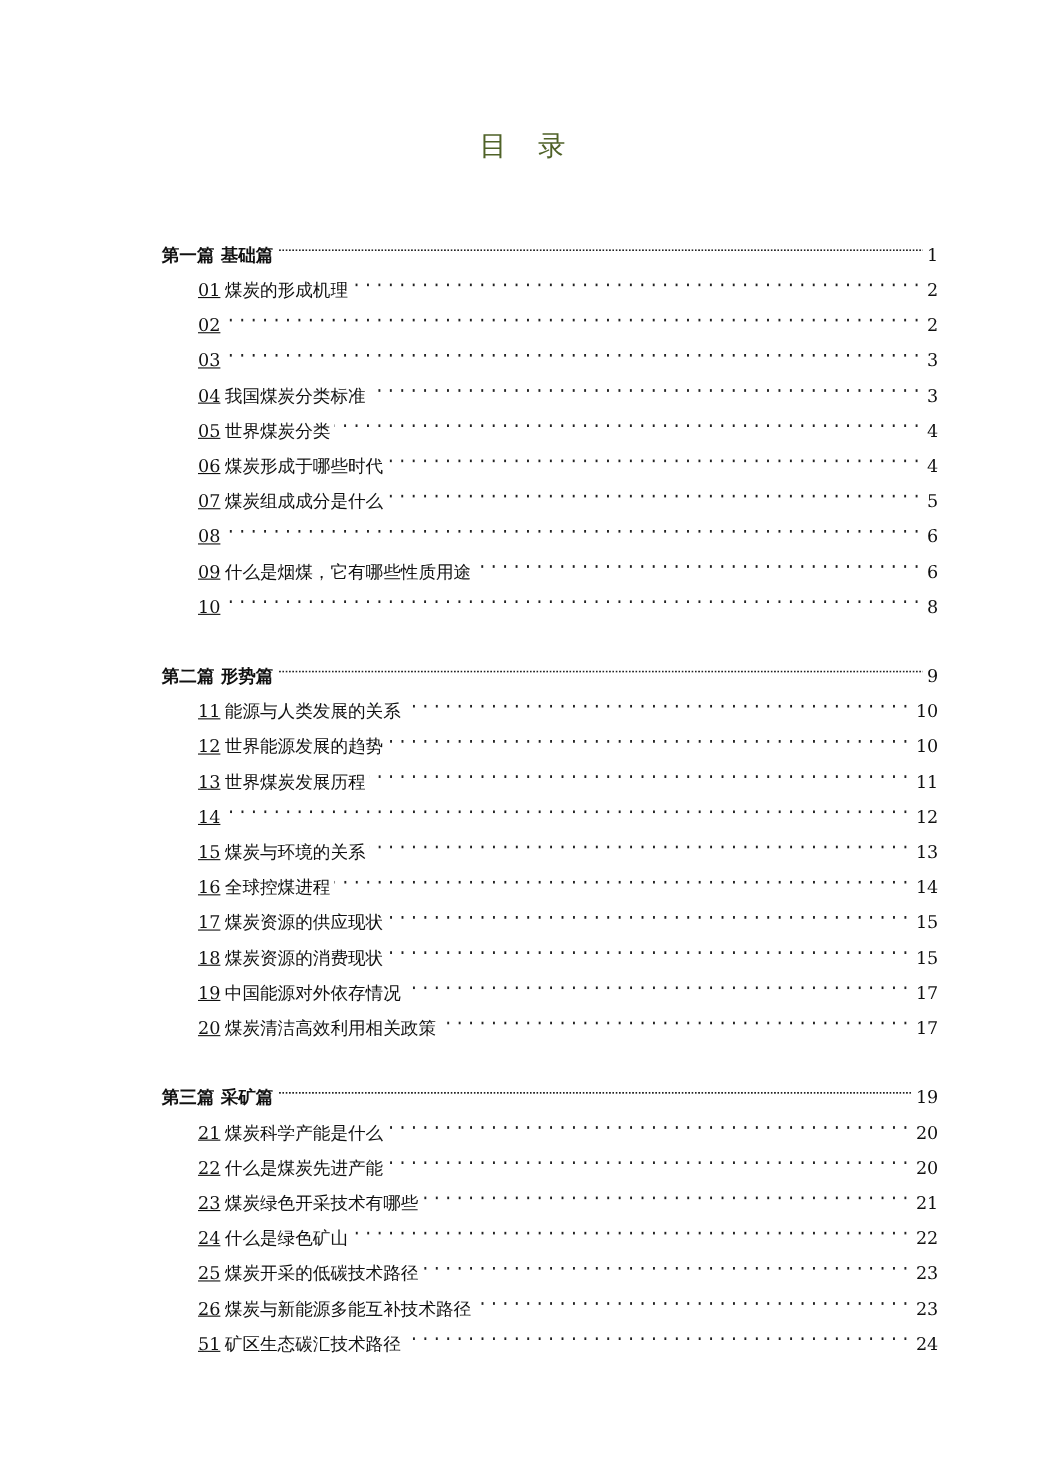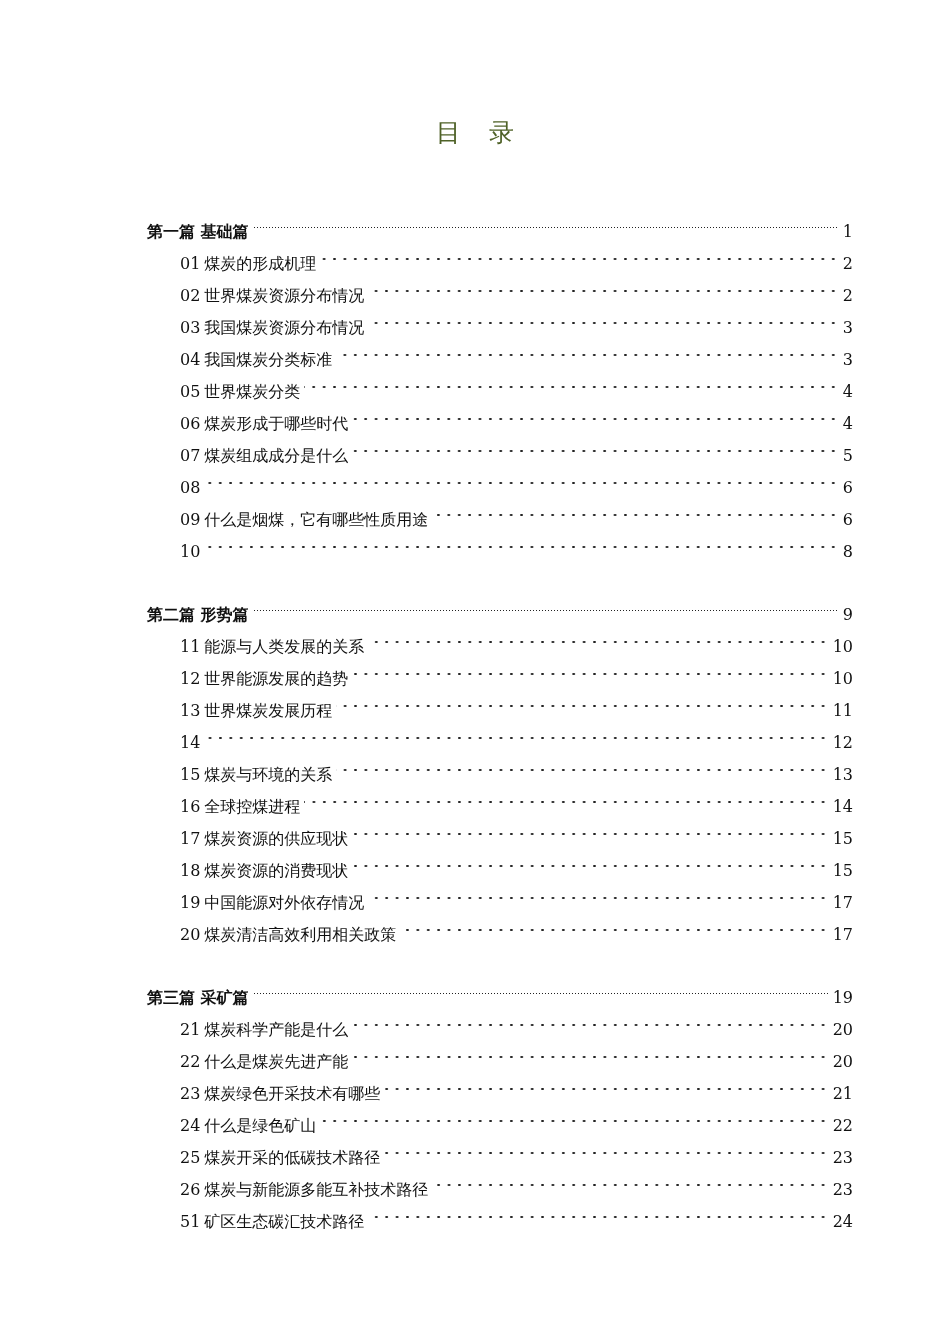--- a/index.html
+++ b/index.html
@@ -6,21 +6,21 @@
   body { width: 950px; height: 1344px; position: relative; overflow: hidden;
          font-family: "DejaVu Serif", "Liberation Serif", serif; color: #111; }
   .title { position: absolute; top: 116px; left: 0; width: 950px; text-align: center;
            font-size: 25px; letter-spacing: 28px; padding-left: 28px; box-sizing: border-box;
            font-family: Liberation Serif, serif; }
   .toc { position: absolute; top: 205px; left: 122px; width: 706px; margin-left: 25px; }
   .section { margin-bottom: 31px; }
   .row { display: flex; align-items: baseline; height: 32px; line-height: 32px; font-size: 16px; white-space: nowrap; }
   .row.head { font-weight: bold; font-family: "DejaVu Sans", "Liberation Sans", sans-serif; font-size: 16px; }
   .row.entry { padding-left: 33px; }
-  .num { margin-right: 4px; }
+  .num { margin-right: 4px; text-decoration: underline; }
   .leader { flex: 1; overflow: hidden; margin: 0 4px; position: relative; height: 32px; }
   .leader.fine { background-image: radial-gradient(circle, #222 0.7px, transparent 0.9px);
                  background-size: 3px 3px; background-repeat: repeat-x; background-position: 0 21px; }
   .leader.wide { background-image: radial-gradient(circle, #222 1px, transparent 1.3px);
                  background-size: 10.4px 4px; background-repeat: repeat-x; background-position: right 20px; }
   .page { font-size: 16px; min-width: 10px; text-align: right; font-weight: normal;
           font-family: "DejaVu Serif", "Liberation Serif", serif; }
 </style>
 </head>
 <body>
@@ -36,27 +36,25 @@
       <span class="page">1</span>
     </div>
     <div class="row entry">
         <span class="num">01</span>
         <span>煤炭的形成机理</span>
         <span class="leader wide"></span>
         <span class="page">2</span>
       </div>
     <div class="row entry">
         <span class="num">02</span>
-        <span>世界煤炭资源分布情况</span>
         <span class="leader wide"></span>
         <span class="page">2</span>
       </div>
     <div class="row entry">
         <span class="num">03</span>
-        <span>我国煤炭资源分布情况</span>
         <span class="leader wide"></span>
         <span class="page">3</span>
       </div>
     <div class="row entry">
         <span class="num">04</span>
         <span>我国煤炭分类标准</span>
         <span class="leader wide"></span>
         <span class="page">3</span>
       </div>
     <div class="row entry">

